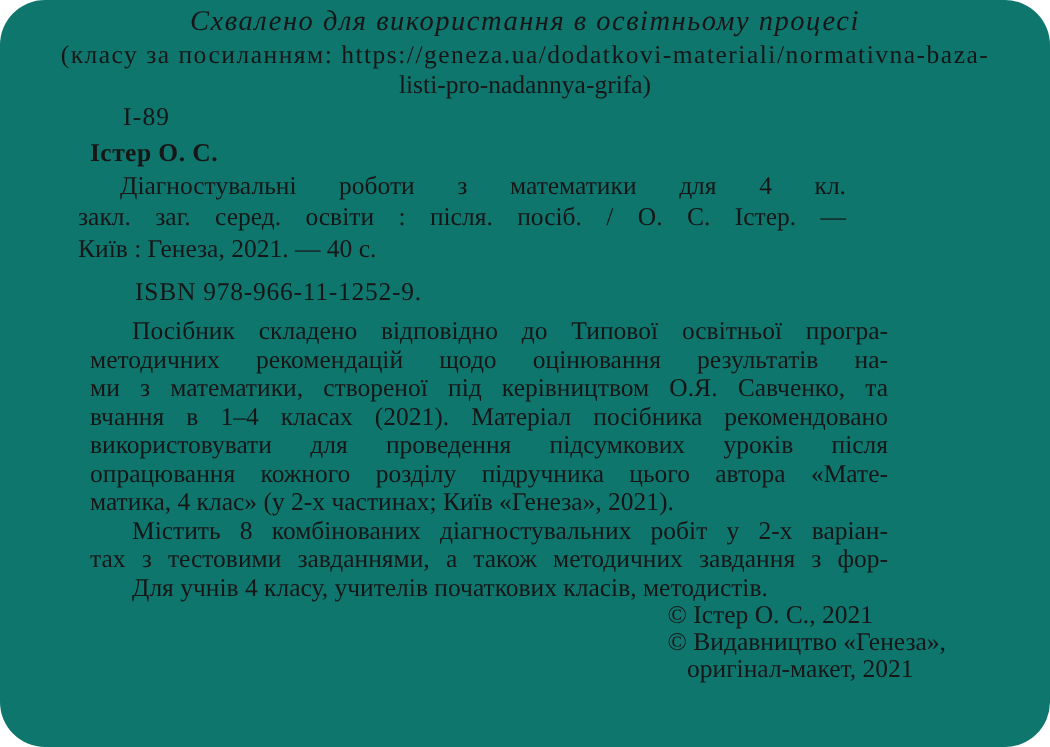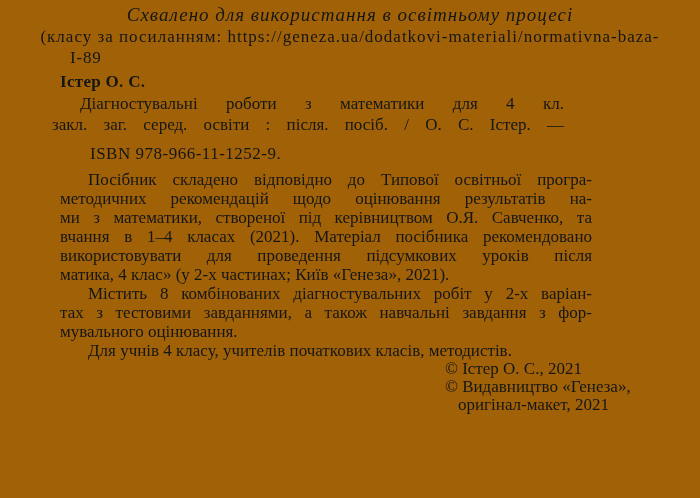--- a/index.html
+++ b/index.html
@@ -1,82 +1,85 @@
 <!DOCTYPE html>
 <html><head>
 <meta charset="utf-8">
 <style>
   html,body{margin:0;padding:0;background:#ffffff;}
   .page{
     position:relative;
     width:700px;height:498px;
     overflow:hidden;
-    background:#a16207;
+    background:#0f766e;
     color:#161616;
     font-family:"Liberation Serif","DejaVu Serif",serif;
     font-size:17px;
     line-height:21px;
     box-sizing:border-box;
     padding-top:3px;
+    border-radius:30px;
   }
   .center{text-align:center;}
   .approval{
     font-style:italic;
     font-size:19px;
     line-height:22px;
     letter-spacing:1px;
     margin-top:1px;
   }
   .grif1{letter-spacing:1px;line-height:21px;}
   .grif2{line-height:20px;}
   .codes{margin-left:66px;letter-spacing:0.8px;line-height:22px;}
-  .author-index{margin-left:4px;}
+  .author-index{margin-left:16px;}
   .author{margin-left:60px;margin-top:2px;font-weight:bold;line-height:22px;letter-spacing:0.3px;}
   .bib{margin-left:52px;width:512px;line-height:21px;}
   .jline{text-align:justify;text-align-last:justify;}
   .indent{padding-left:28px;}
   .isbn{margin-left:90px;margin-top:8px;line-height:21px;letter-spacing:0.5px;}
   .annot{margin-left:60px;width:532px;margin-top:6px;line-height:19px;}
   .copyright{margin-left:445px;line-height:18px;}
   .copyright .shift{padding-left:13px;}
   .line{white-space:normal;}
 </style>
 </head>
 <body>
 
 <div class="page">
 
   <div class="approval center">Схвалено для використання в освітньому процесі</div>
 
   <div class="grif1 center">(класу за посиланням: https://geneza.ua/dodatkovi-materiali/normativna-baza-</div>
+  <div class="grif2 center">listi-pro-nadannya-grifa)</div>
 
   <div class="codes">
     <div class="line author-index">І-89</div>
   </div>
 
   <div class="author">Істер О. С.</div>
 
   <div class="bib">
     <div class="line jline indent">Діагностувальні роботи з математики для 4 кл.</div>
     <div class="line jline">закл. заг. серед. освіти : після. посіб. / О. С. Істер. —</div>
+    <div class="line">Київ : Генеза, 2021. — 40 с.</div>
   </div>
 
   <div class="isbn">ISBN 978-966-11-1252-9.</div>
 
   <div class="annot">
     <div class="line jline indent">Посібник складено відповідно до Типової освітньої програ-</div>
     <div class="line jline">методичних рекомендацій щодо оцінювання результатів на-</div>
     <div class="line jline">ми з математики, створеної під керівництвом О.Я. Савченко, та</div>
     <div class="line jline">вчання в 1–4 класах (2021). Матеріал посібника рекомендовано</div>
     <div class="line jline">використовувати для проведення підсумкових уроків після</div>
+    <div class="line jline">опрацювання кожного розділу підручника цього автора «Мате-</div>
     <div class="line">матика, 4 клас» (у 2-х частинах; Київ «Генеза», 2021).</div>
 
     <div class="line jline indent">Містить 8 комбінованих діагностувальних робіт у 2-х варіан-</div>
-    <div class="line jline">тах з тестовими завданнями, а також навчальні завдання з фор-</div>
-    <div class="line">мувального оцінювання.</div>
+    <div class="line jline">тах з тестовими завданнями, а також методичних завдання з фор-</div>
 
     <div class="line indent">Для учнів 4 класу, учителів початкових класів, методистів.</div>
   </div>
 
   <div class="copyright">
     <div class="line">© Істер О. С., 2021</div>
     <div class="line">© Видавництво «Генеза»,</div>
     <div class="line shift">оригінал-макет, 2021</div>
   </div>
 

